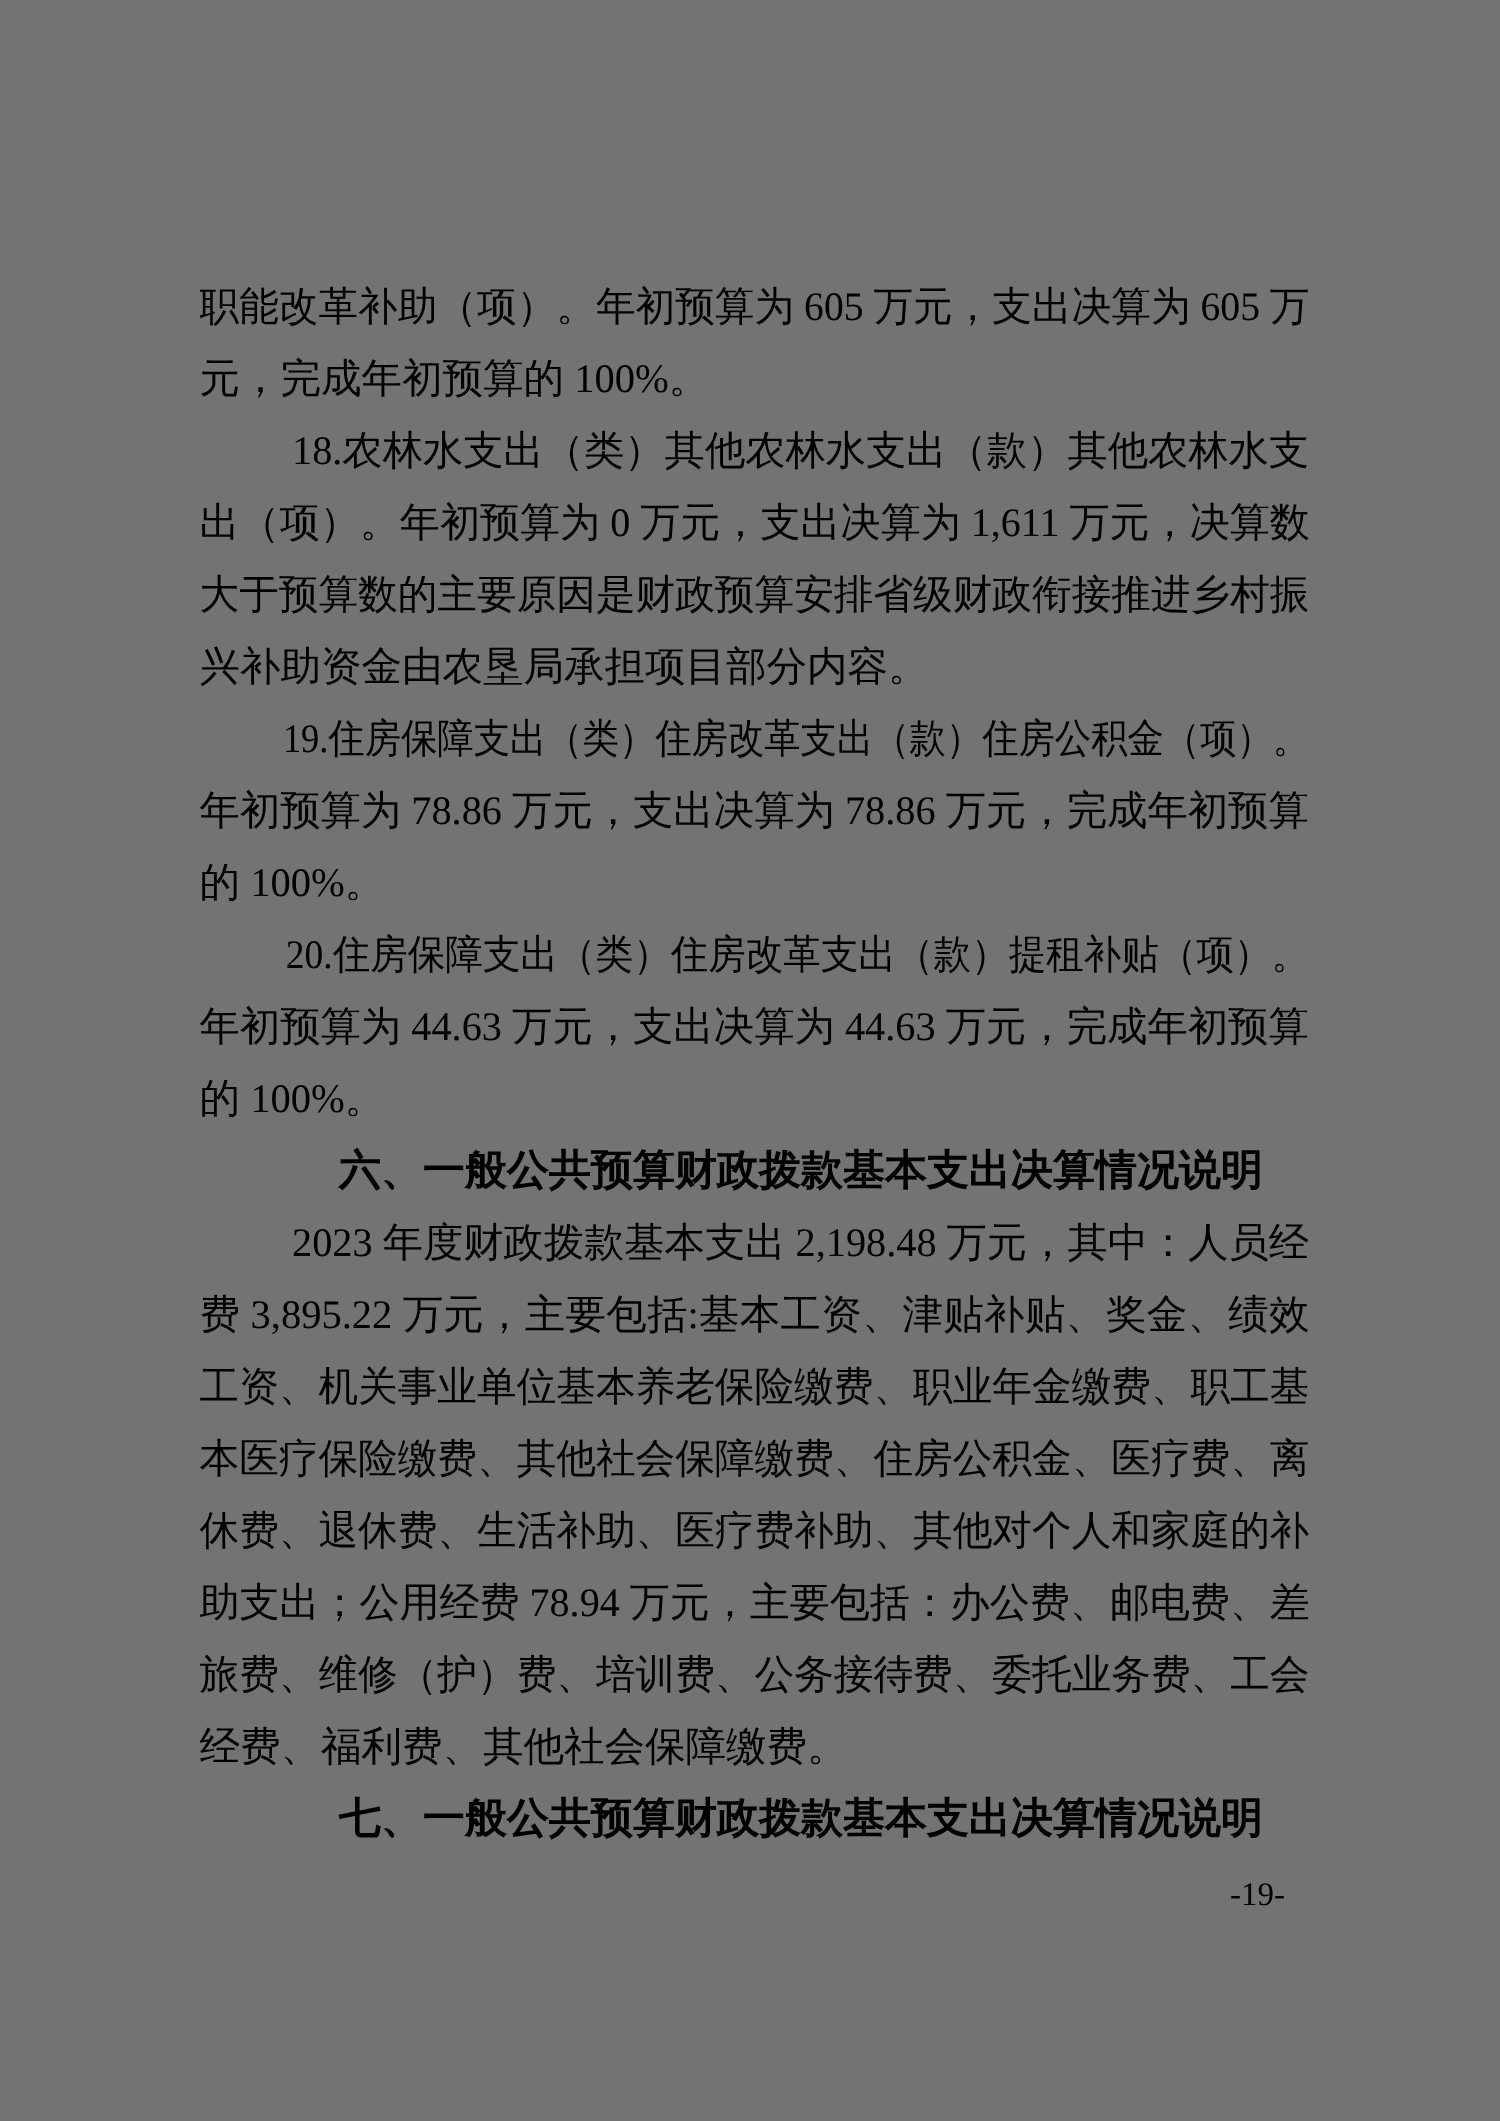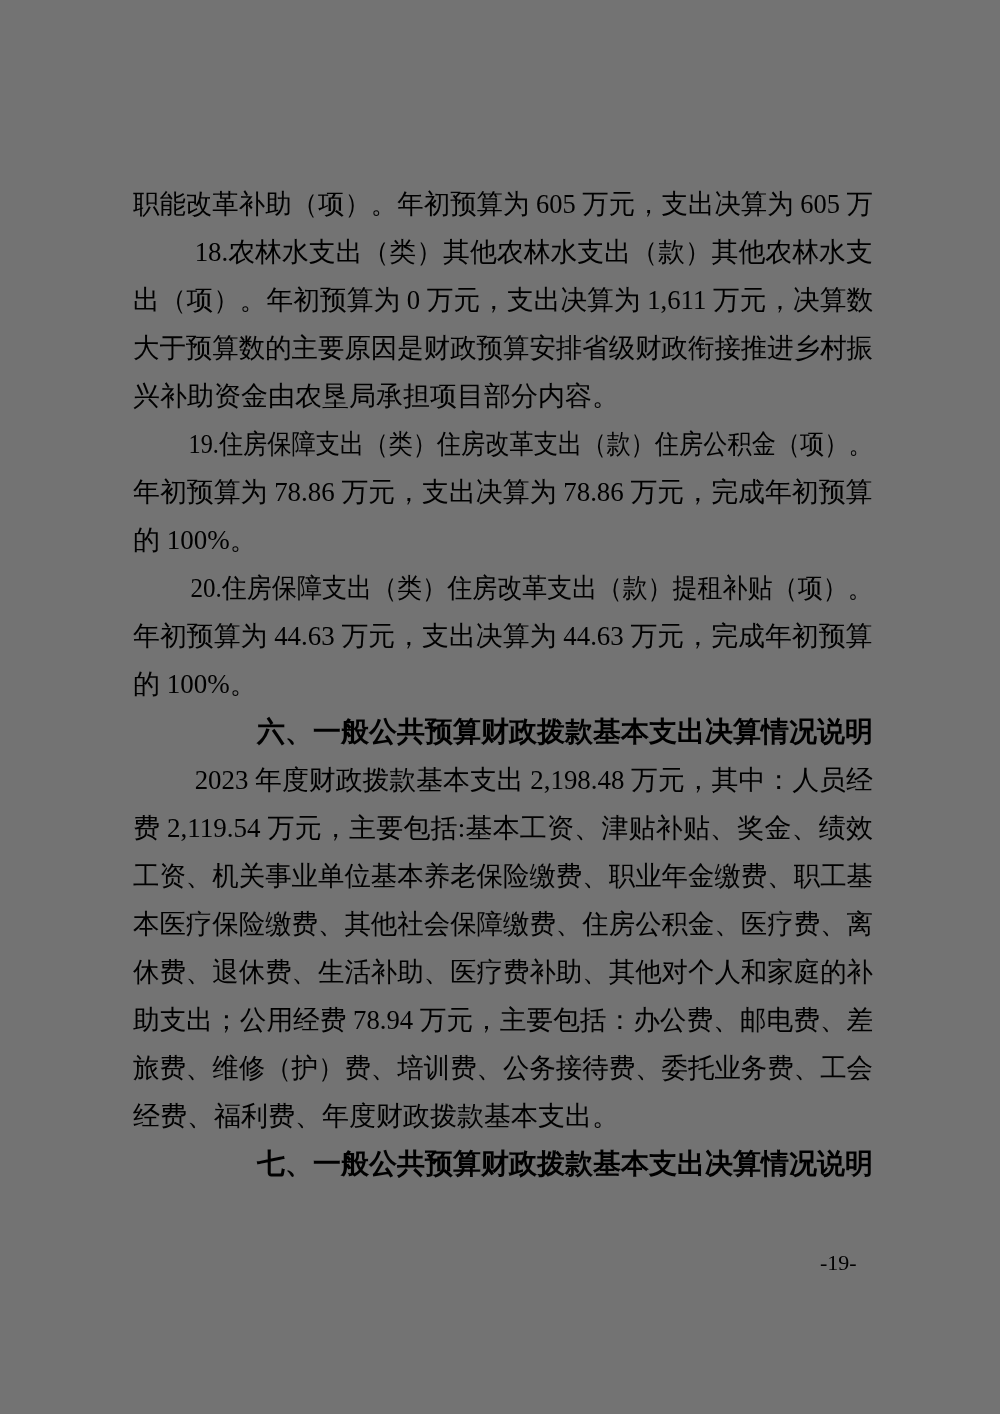--- a/index.html
+++ b/index.html
@@ -35,52 +35,53 @@
     text-align: justify;
     text-align-last: justify;
   }
   
   .line.indent { padding-left: 62px; }
   .line.heading {
     font-family: "Liberation Sans", "DejaVu Sans", sans-serif;
     font-weight: 700;
     font-size: 28px;
     padding-left: 62px;
-    text-align: right;
+    text-align: center;
   }
   .page-number {
     position: absolute;
     left: 820px;
     top: 1243px;
     font-size: 22px;
     line-height: 40px;
     font-family: "Liberation Serif", "DejaVu Serif", serif;
   }
 </style>
 </head>
 <body>
 
 <div class="page">
   <div class="content">
       <div class="line body fill" style="white-space: nowrap; transform-origin: 0px 50%; transform: scaleX(0.978836);">职能改革补助（项）。年初预算为 605 万元，支出决算为 605 万</div>
+      <div class="line body" style="">元，完成年初预算的 100%。</div>
       <div class="line body fill indent" style="white-space: nowrap; transform-origin: 0px 50%; transform: scaleX(0.994624);">18.农林水支出（类）其他农林水支出（款）其他农林水支</div>
       <div class="line body fill" style="white-space: nowrap; transform-origin: 0px 50%; transform: scaleX(0.989305);">出（项）。年初预算为 0 万元，支出决算为 1,611 万元，决算数</div>
       <div class="line body fill" style="white-space: nowrap; transform-origin: 0px 50%; transform: scaleX(0.978836);">大于预算数的主要原因是财政预算安排省级财政衔接推进乡村振</div>
       <div class="line body" style="">兴补助资金由农垦局承担项目部分内容。</div>
       <div class="line body fill indent" style="white-space: nowrap; transform-origin: 0px 50%; transform: scaleX(0.89697);">19.住房保障支出（类）住房改革支出（款）住房公积金（项）。</div>
       <div class="line body fill" style="white-space: nowrap; transform-origin: 0px 50%; transform: scaleX(0.995962);">年初预算为 78.86 万元，支出决算为 78.86 万元，完成年初预算</div>
       <div class="line body" style="">的 100%。</div>
       <div class="line body fill indent" style="white-space: nowrap; transform-origin: 0px 50%; transform: scaleX(0.927318);">20.住房保障支出（类）住房改革支出（款）提租补贴（项）。</div>
       <div class="line body fill" style="white-space: nowrap; transform-origin: 0px 50%; transform: scaleX(0.995962);">年初预算为 44.63 万元，支出决算为 44.63 万元，完成年初预算</div>
       <div class="line body" style="">的 100%。</div>
       <div class="line heading" style="">六、一般公共预算财政拨款基本支出决算情况说明</div>
       <div class="line body fill indent" style="white-space: nowrap; transform-origin: 0px 50%; transform: scaleX(0.994624);">2023 年度财政拨款基本支出 2,198.48 万元，其中：人员经</div>
-      <div class="line body fill" style="">费 2,119.54 万元，主要包括:基本工资、津贴补贴、奖金、绩效</div>
+      <div class="line body fill" style="">费 3,895.22 万元，主要包括:基本工资、津贴补贴、奖金、绩效</div>
       <div class="line body fill" style="white-space: nowrap; transform-origin: 0px 50%; transform: scaleX(0.978836);">工资、机关事业单位基本养老保险缴费、职业年金缴费、职工基</div>
       <div class="line body fill" style="white-space: nowrap; transform-origin: 0px 50%; transform: scaleX(0.978836);">本医疗保险缴费、其他社会保障缴费、住房公积金、医疗费、离</div>
       <div class="line body fill" style="white-space: nowrap; transform-origin: 0px 50%; transform: scaleX(0.978836);">休费、退休费、生活补助、医疗费补助、其他对个人和家庭的补</div>
       <div class="line body fill" style="white-space: nowrap; transform-origin: 0px 50%; transform: scaleX(0.987984);">助支出；公用经费 78.94 万元，主要包括：办公费、邮电费、差</div>
       <div class="line body fill" style="white-space: nowrap; transform-origin: 0px 50%; transform: scaleX(0.978836);">旅费、维修（护）费、培训费、公务接待费、委托业务费、工会</div>
-      <div class="line body" style="">经费、福利费、年度财政拨款基本支出。</div>
+      <div class="line body" style="">经费、福利费、其他社会保障缴费。</div>
       <div class="line heading" style="">七、一般公共预算财政拨款基本支出决算情况说明</div>
     </div>
   <div class="page-number">-19-</div>
 </div>
 
 </body></html>

